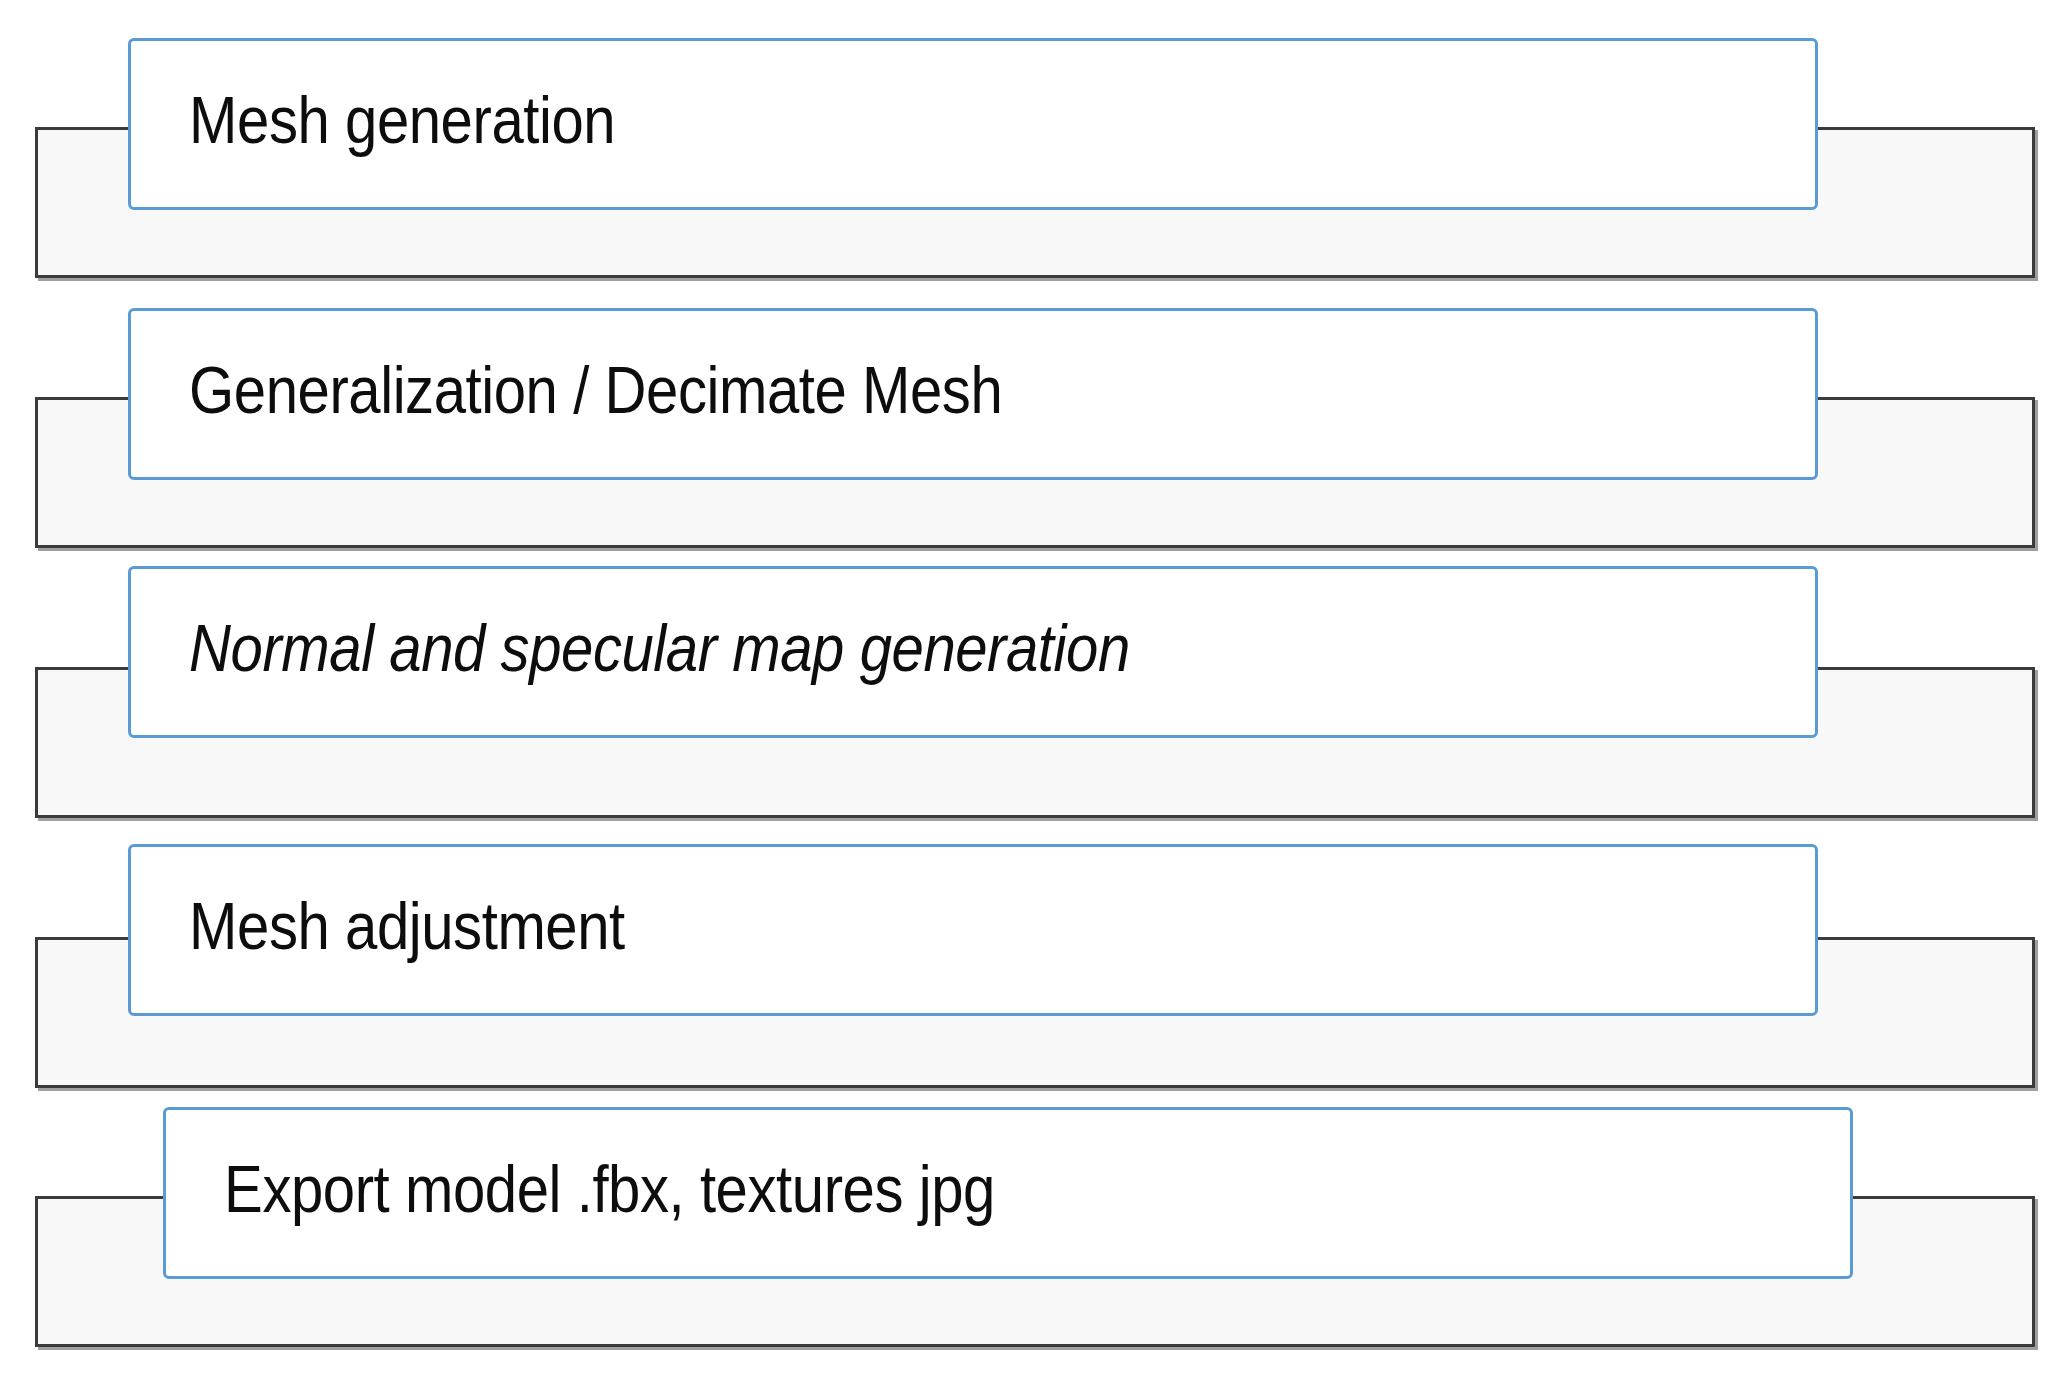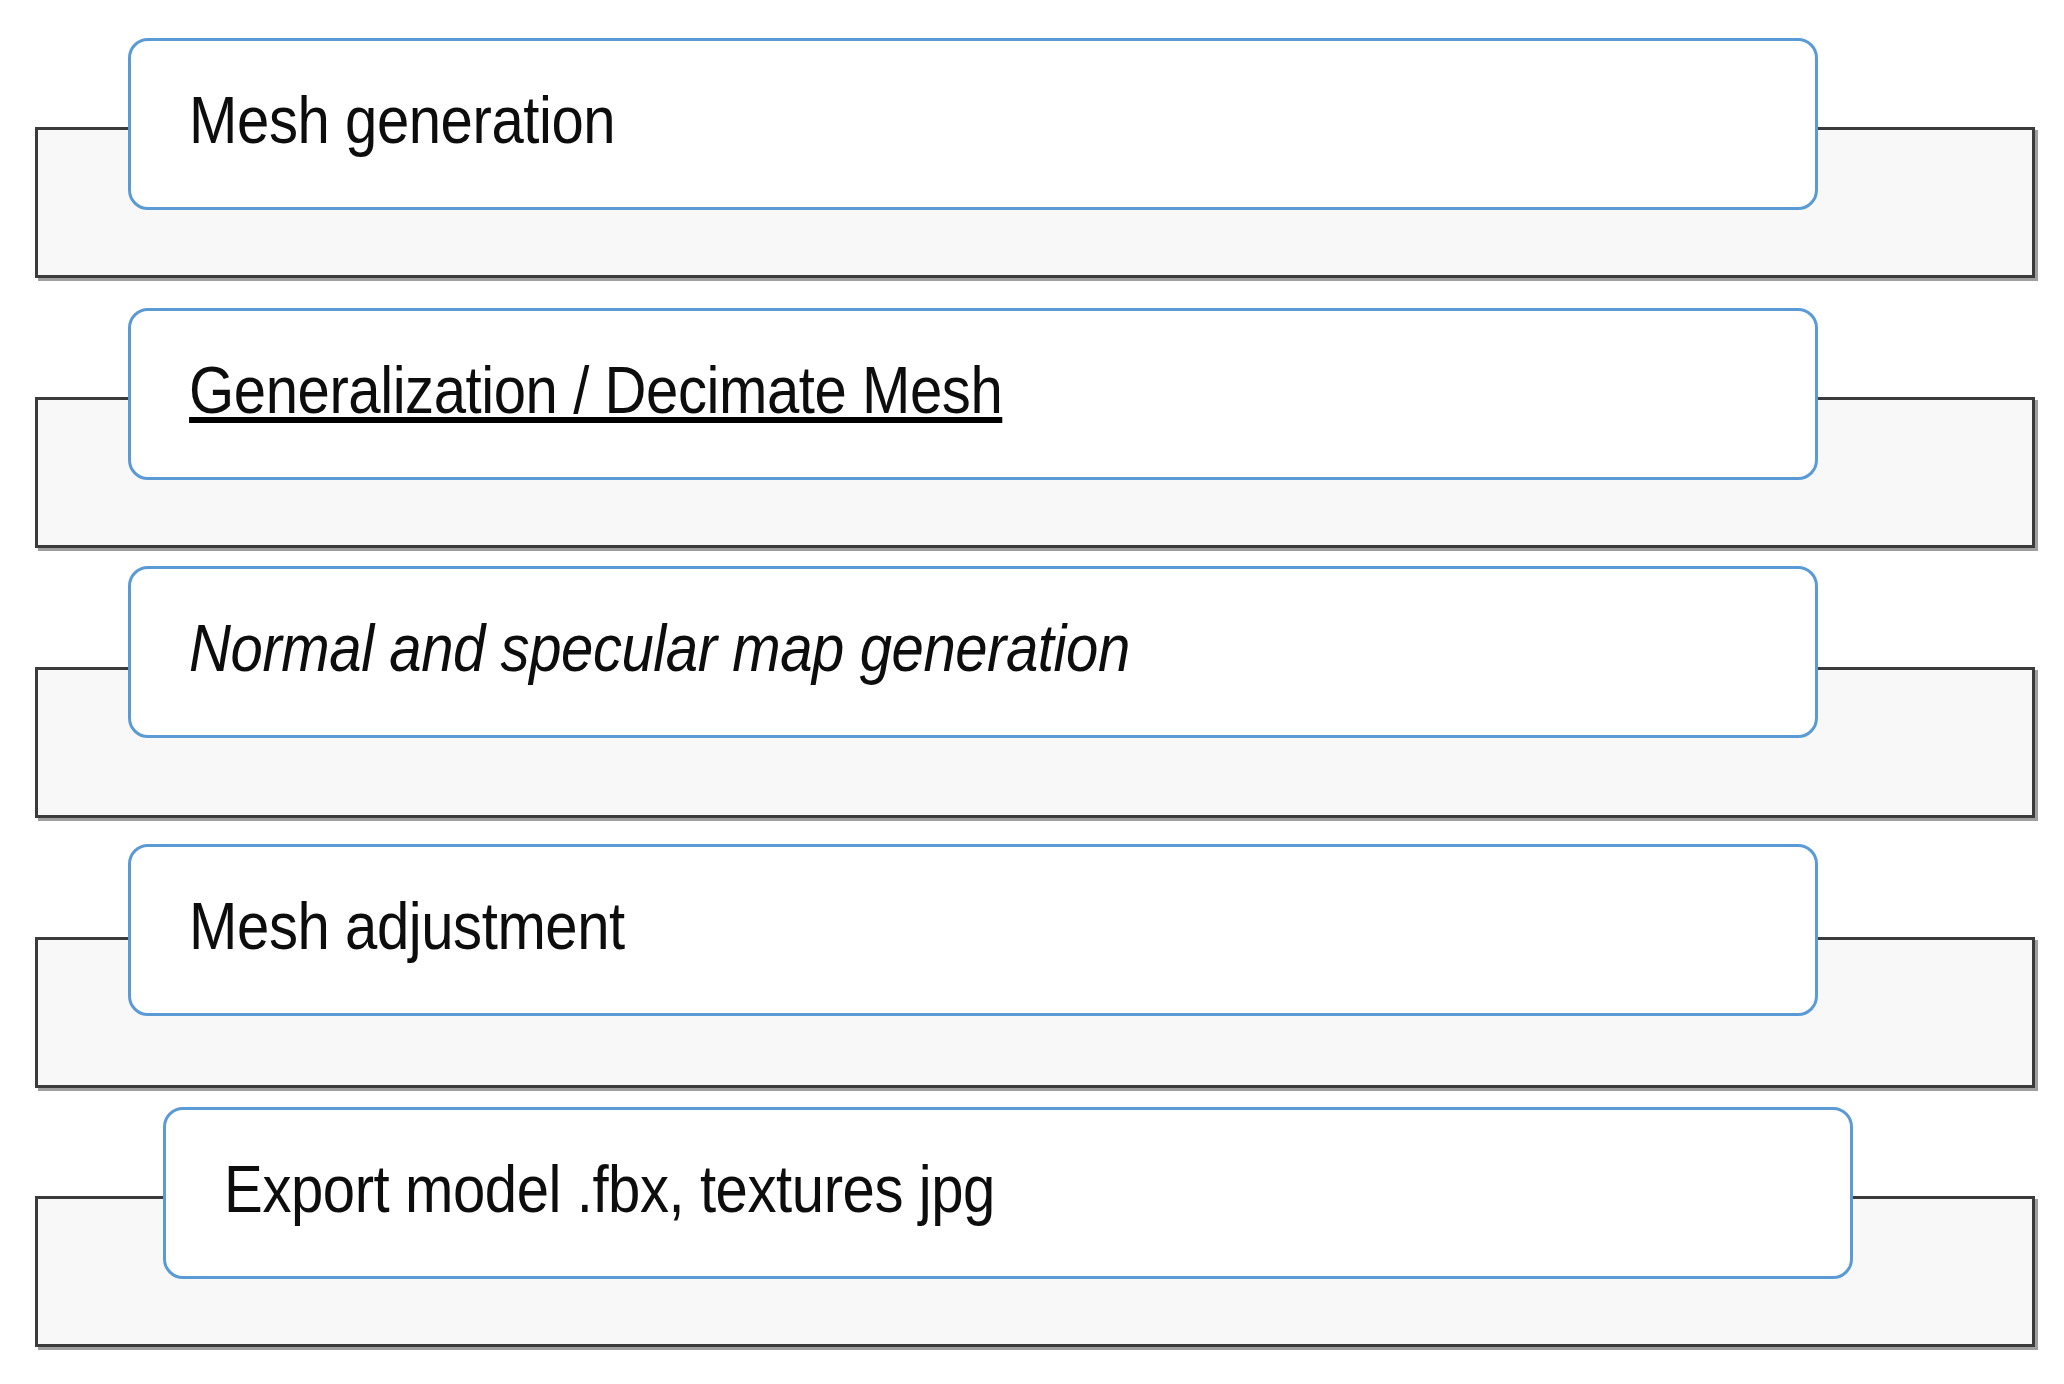--- a/index.html
+++ b/index.html
@@ -41,21 +41,21 @@
 
   
   .stage-card {
     position: absolute;
     left: 128px;
     width: 1690px;
     height: 172px;
     box-sizing: border-box;
     background: #FFFFFF;
     border: 3px solid #5B9BD5;
-    border-radius: 20px;
+    border-radius: 6px;
     display: flex;
     align-items: center;
   }
 
   .stage-label {
     display: block;
     padding-left: 66px;
     padding-bottom: 6px;
     font-family: "Liberation Sans", sans-serif;
     font-size: 66px;
@@ -75,21 +75,21 @@
 
   <div class="stage">
     <div class="stage-back" style="top:127px;"></div>
     <div class="stage-card" style="top:38px;">
       <span class="stage-label">Mesh generation</span>
     </div>
   </div>
 
   <div class="stage">
     <div class="stage-back" style="top:397px;"></div>
-    <div class="stage-card" style="top:308px;text-decoration:underline;">
+    <div class="stage-card" style="top:308px;">
       <span class="stage-label">Generalization / Decimate Mesh</span>
     </div>
   </div>
 
   <div class="stage">
     <div class="stage-back" style="top:667px;"></div>
     <div class="stage-card" style="top:566px;font-style:italic;">
       <span class="stage-label">Normal and specular map generation</span>
     </div>
   </div>

